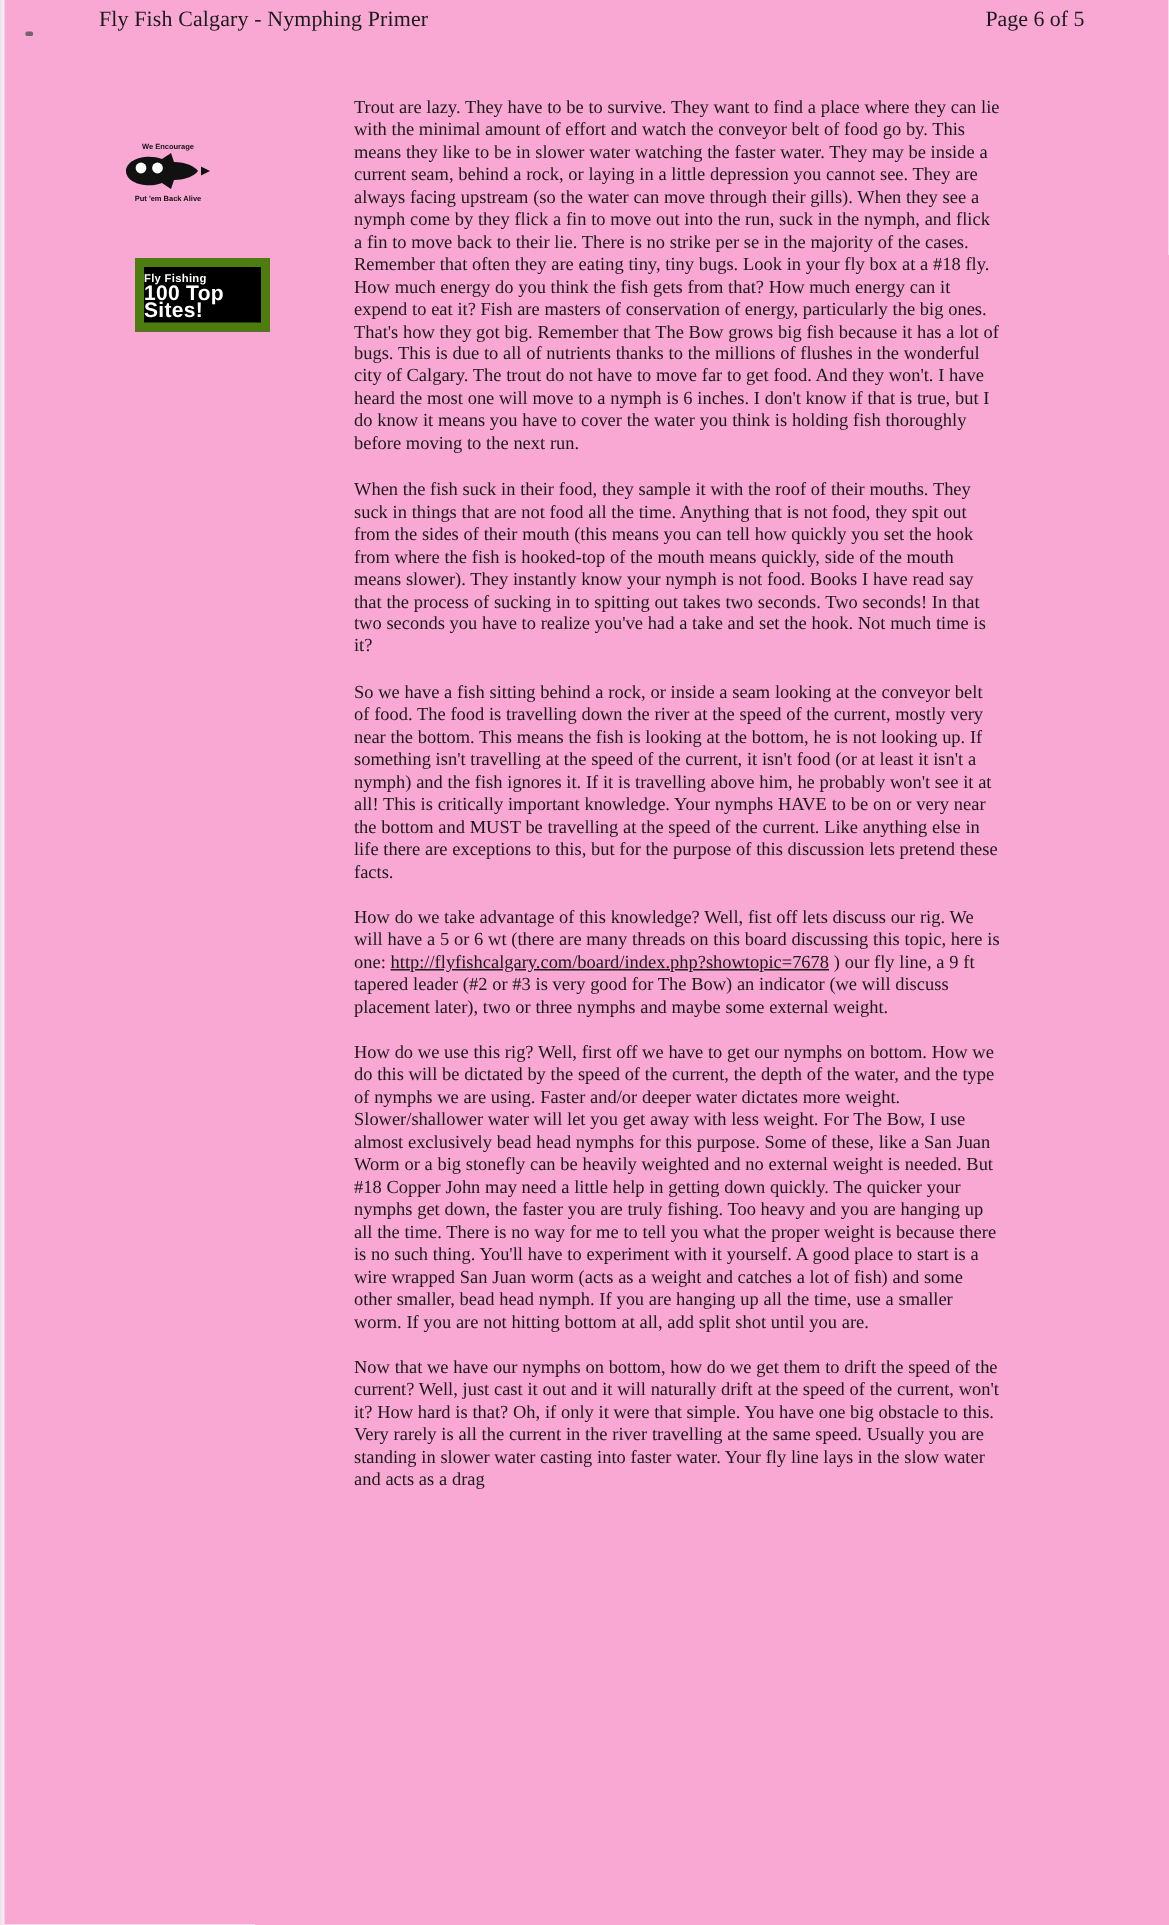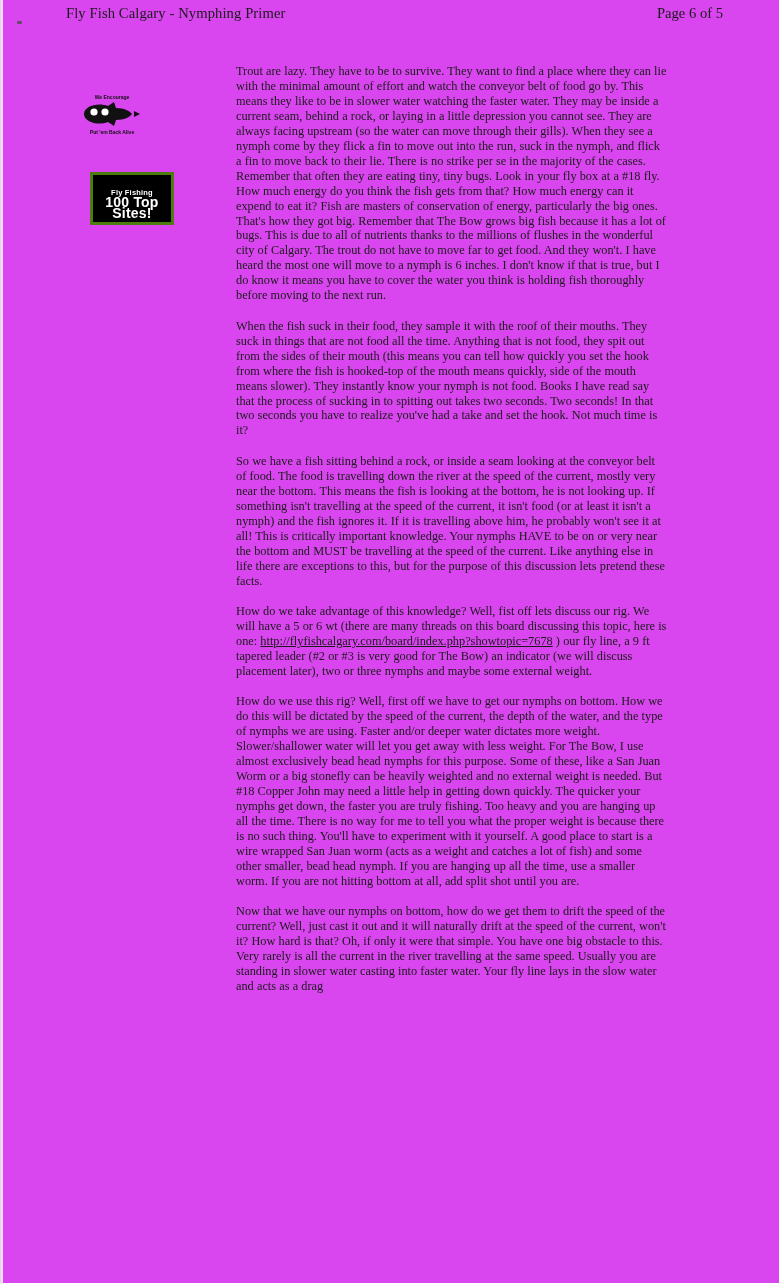--- a/index.html
+++ b/index.html
@@ -13,21 +13,21 @@
     height: 1283px;
     position: relative;
     font-family: "Liberation Serif", "DejaVu Serif", serif;
     color: #1a1a1a;
     overflow: hidden;
   }
 
   .page {
     position: absolute;
     inset: 0;
-    background: #d946ef;
+    background: #f9a8d4;
   }
 
   
   .scan-edge {
     position: absolute;
     left: 0;
     top: 0;
     width: 3px;
     height: 1283px;
     background: linear-gradient(to right, #e9e9e9, #fdfdfd);
@@ -84,23 +84,23 @@
   }
   .logo-release svg { display: block; }
 
   .logo-badge {
     position: absolute;
     left: 18px;
     top: 80px;
     width: 78px;
     background: #000000;
     color: #ffffff;
-    text-align: center;
-    padding: 14px 0 3px 0;
-    border: 3px solid #4d7c0f;
+    text-align: left;
+    padding: 4px 0 3px 0;
+    border: 6px solid #4d7c0f;
   }
   .logo-badge .l1 {
     font-family: "Liberation Sans", sans-serif;
     font-size: 7.5px;
     line-height: 8px;
     font-weight: bold;
     letter-spacing: .2px;
   }
   .logo-badge .l2 {
     font-family: "Liberation Sans", sans-serif;

